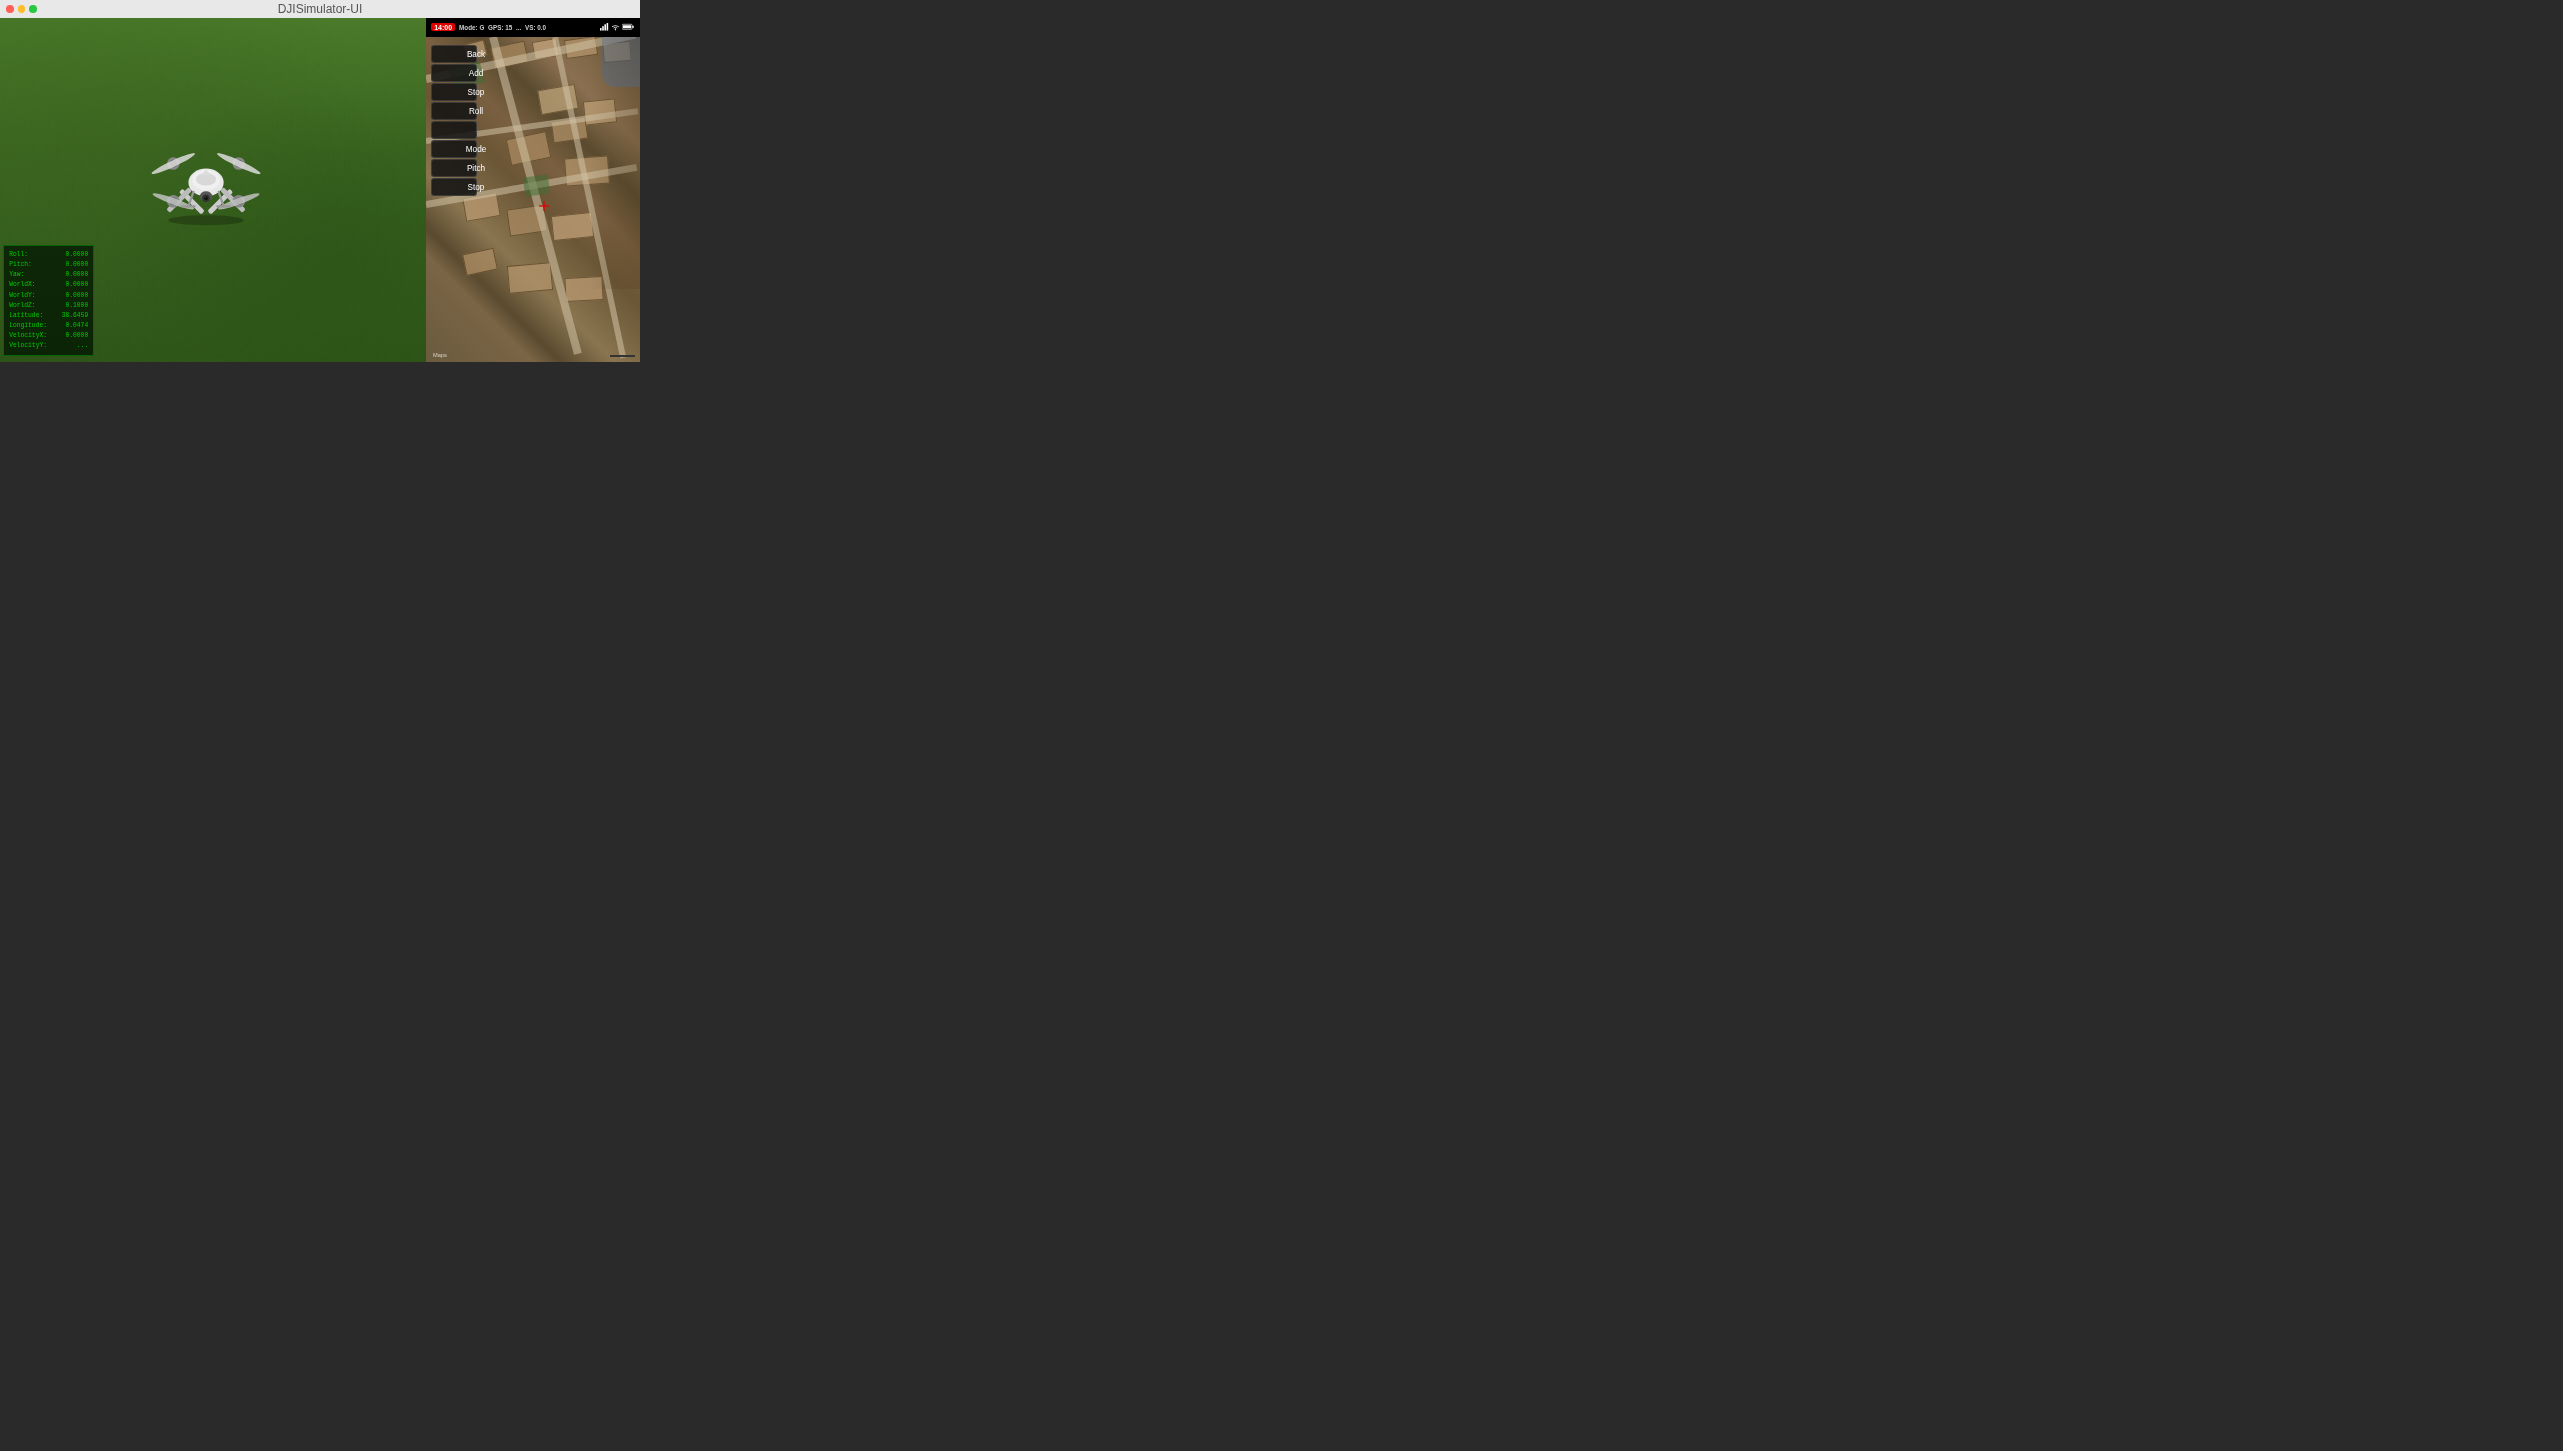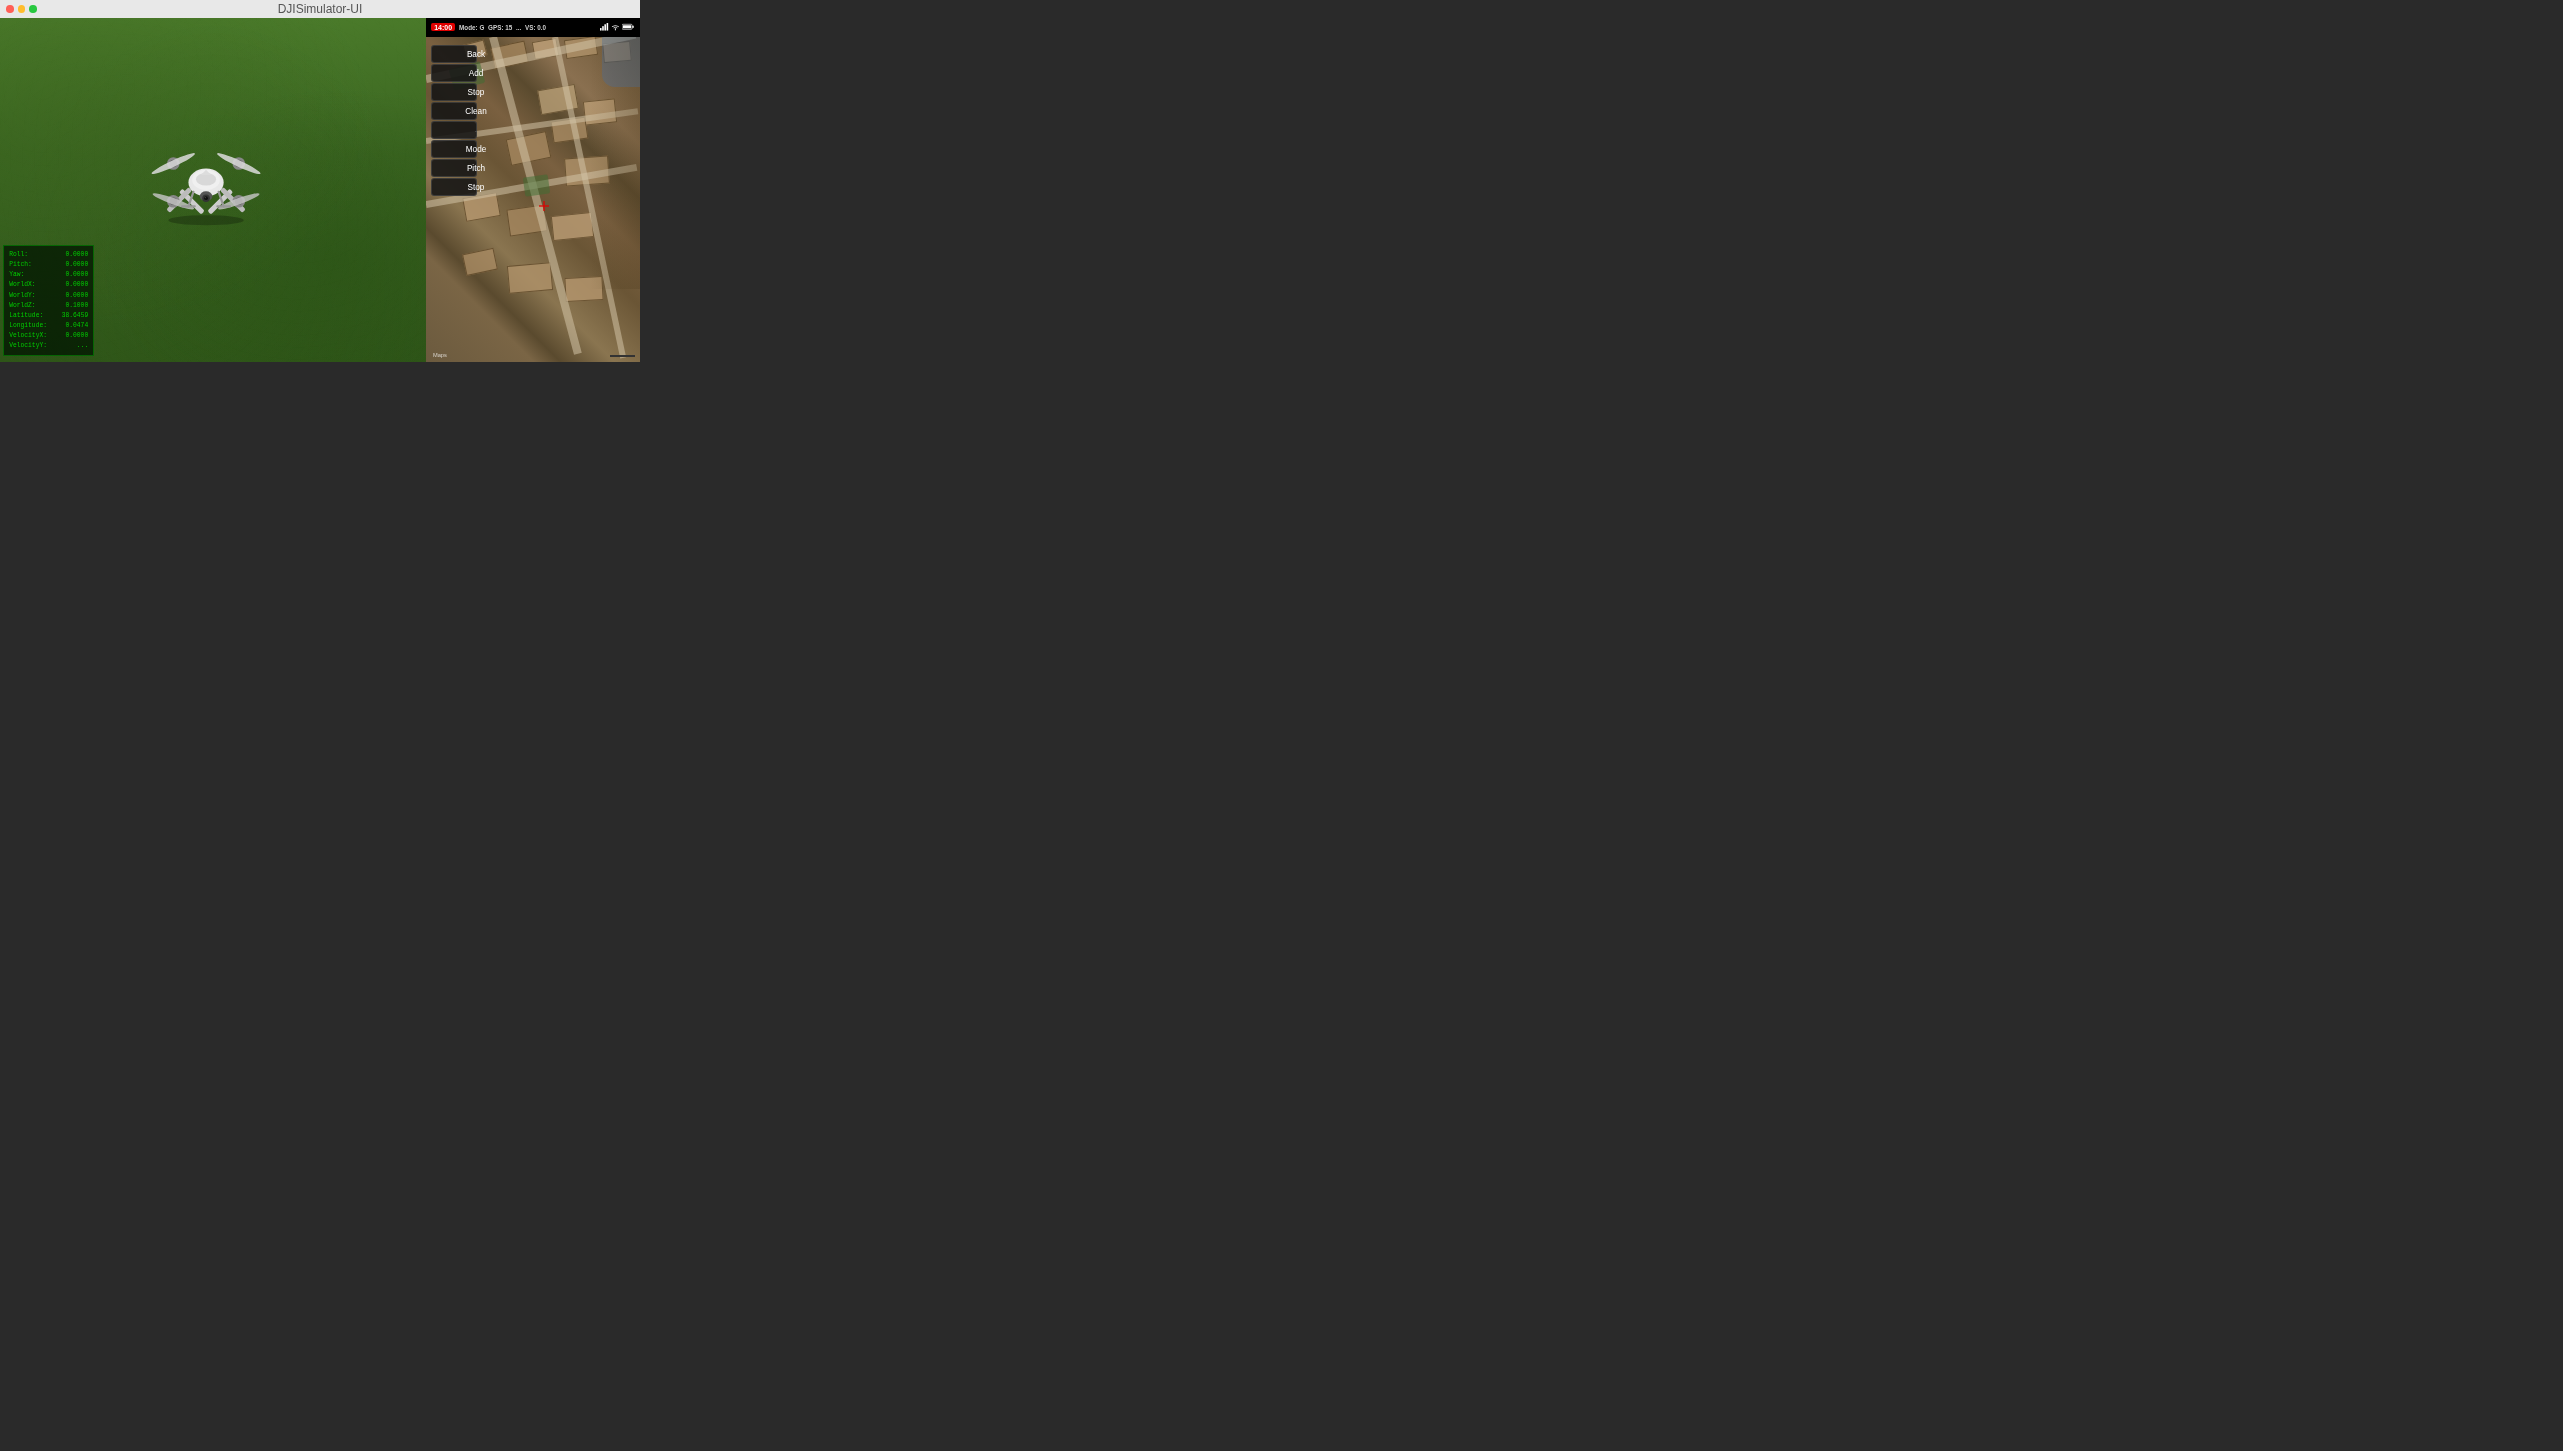--- a/index.html
+++ b/index.html
@@ -491,21 +491,21 @@
         <svg viewBox="0 0 16 16" width="10" height="10">
           <line x1="8" y1="0" x2="8" y2="16" stroke="#e00000" stroke-width="2"></line>
           <line x1="0" y1="8" x2="16" y2="8" stroke="#e00000" stroke-width="2"></line>
         </svg>
       </div>
 
       <div class="sidebar-buttons">
         <button class="sidebar-btn">Back</button>
         <button class="sidebar-btn">Add</button>
         <button class="sidebar-btn">Stop</button>
-        <button class="sidebar-btn">Clean</button>
+        <button class="sidebar-btn">Roll</button>
         <button class="sidebar-btn separator">-</button>
         <button class="sidebar-btn">Mode</button>
         <button class="sidebar-btn">Pitch</button>
         <button class="sidebar-btn">Stop</button>
       </div>
 
       <div class="map-watermark">
         <span class="apple-icon"></span>
         <span>Maps</span>
       </div>

